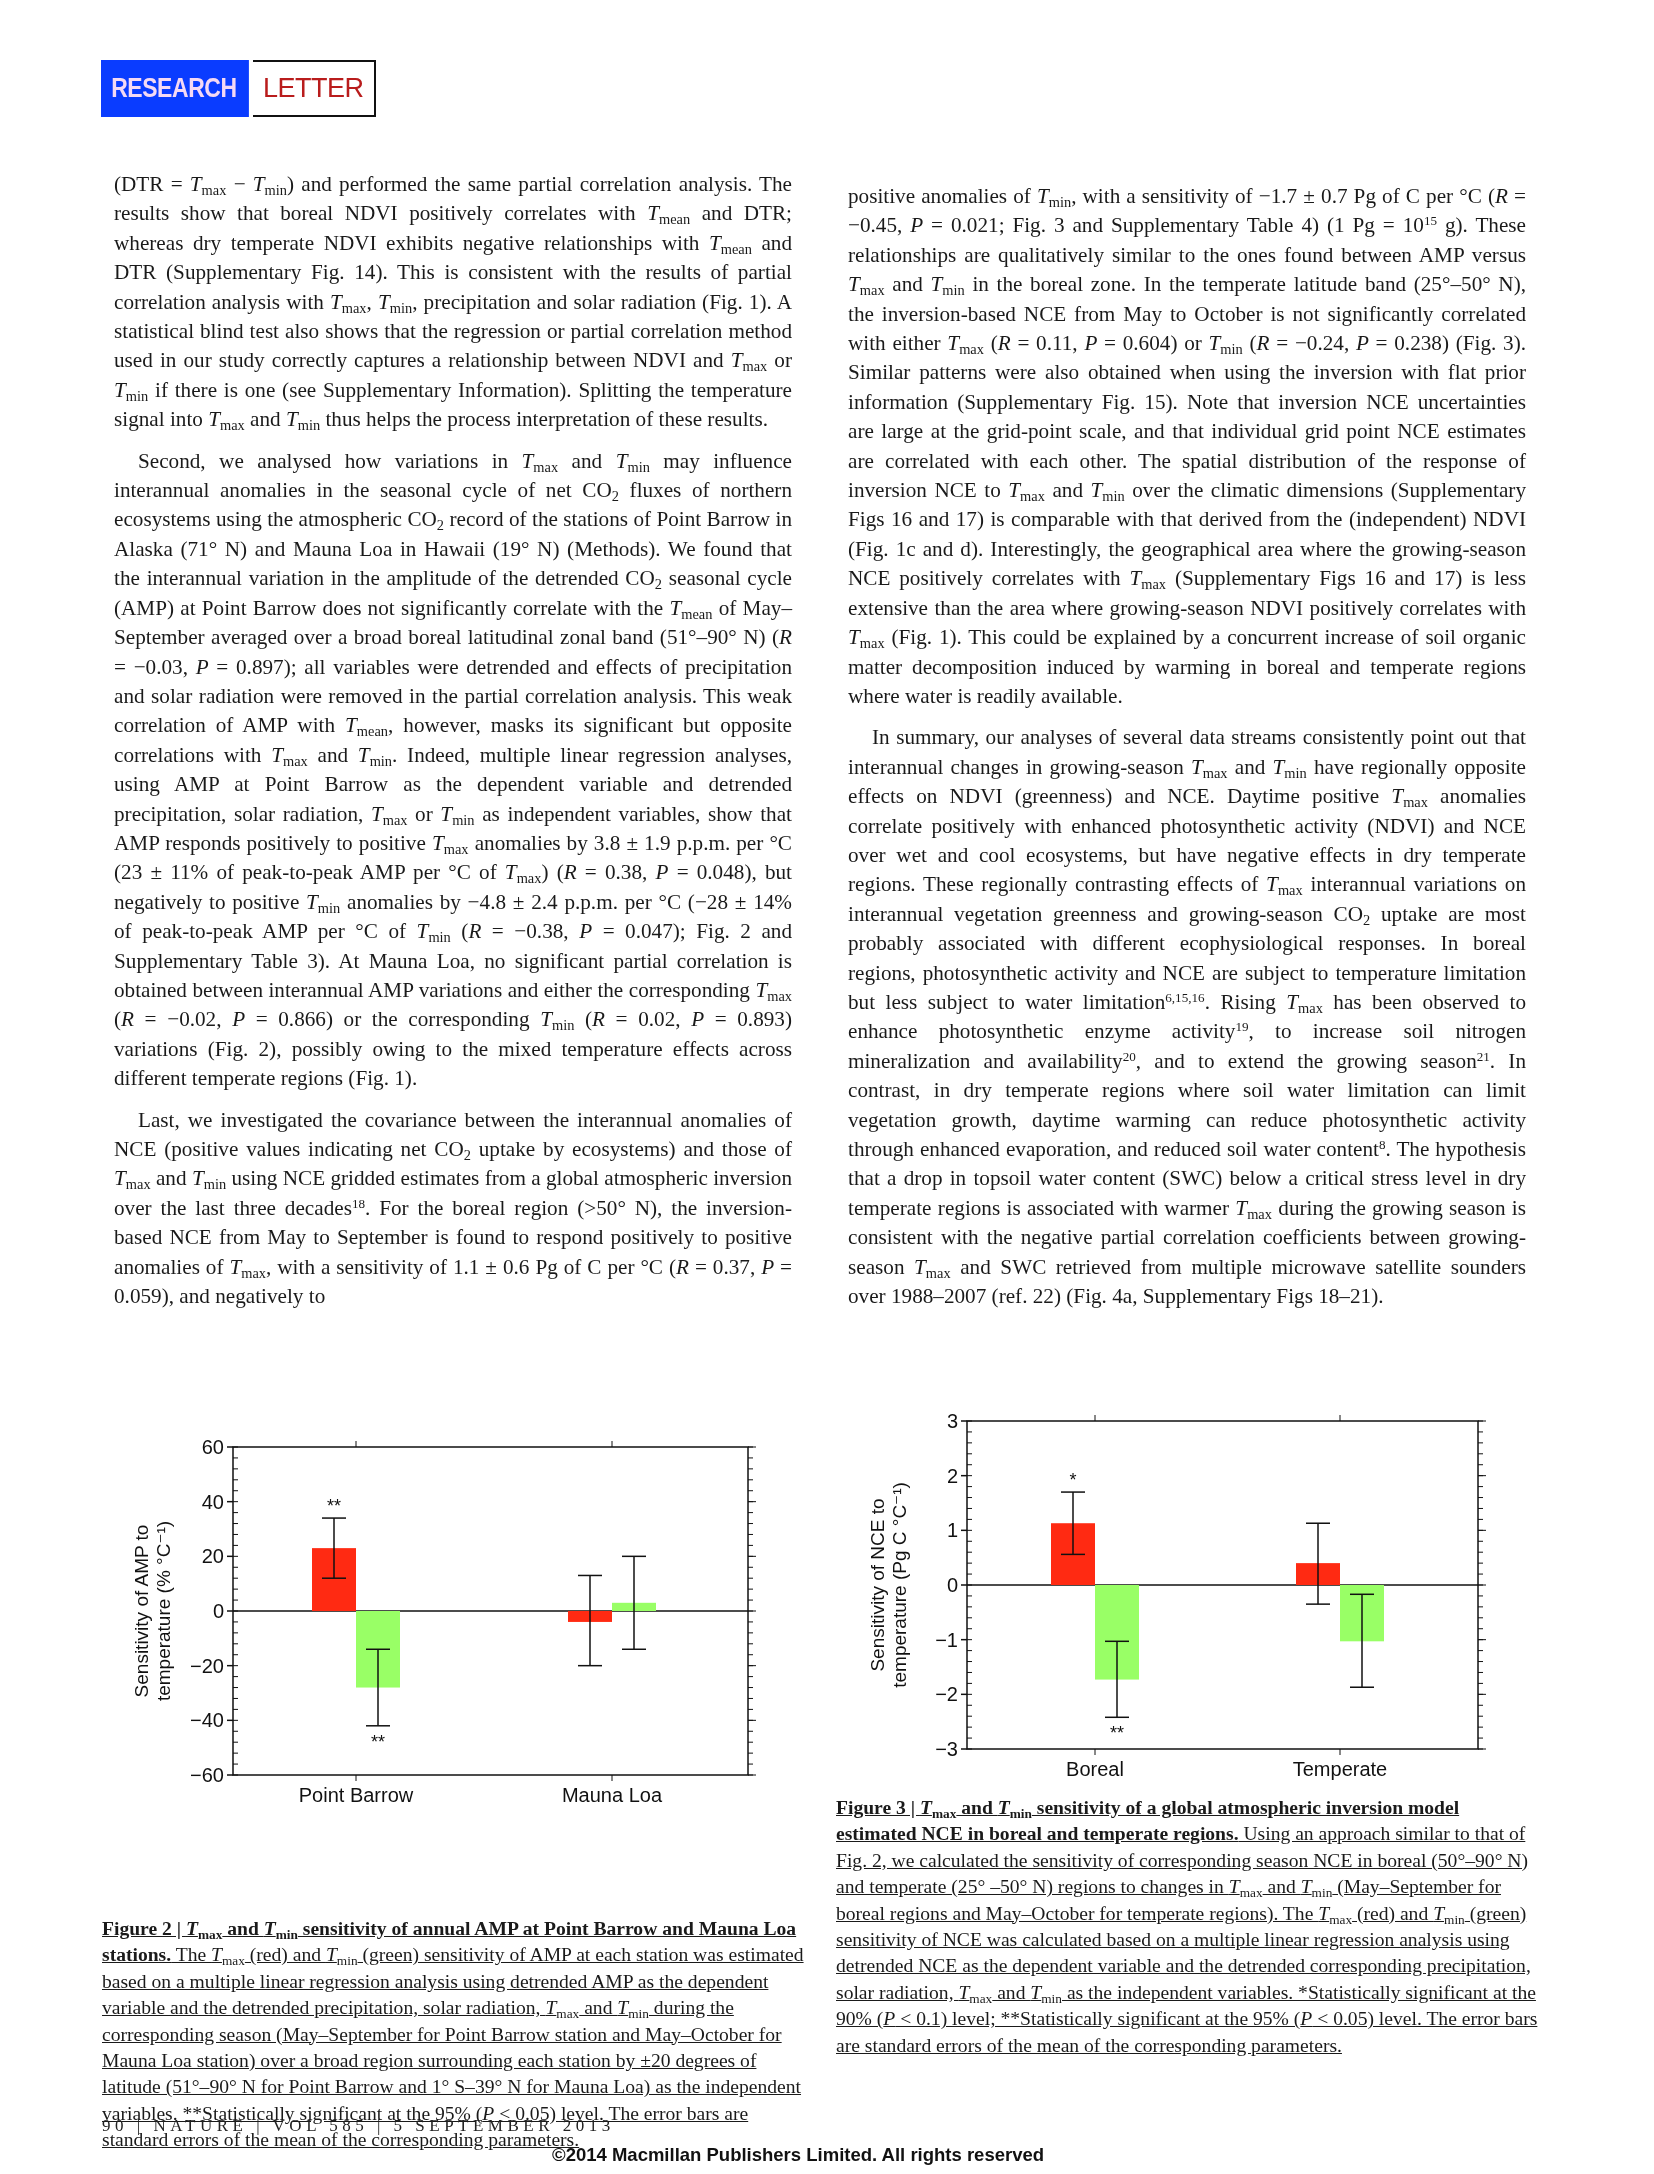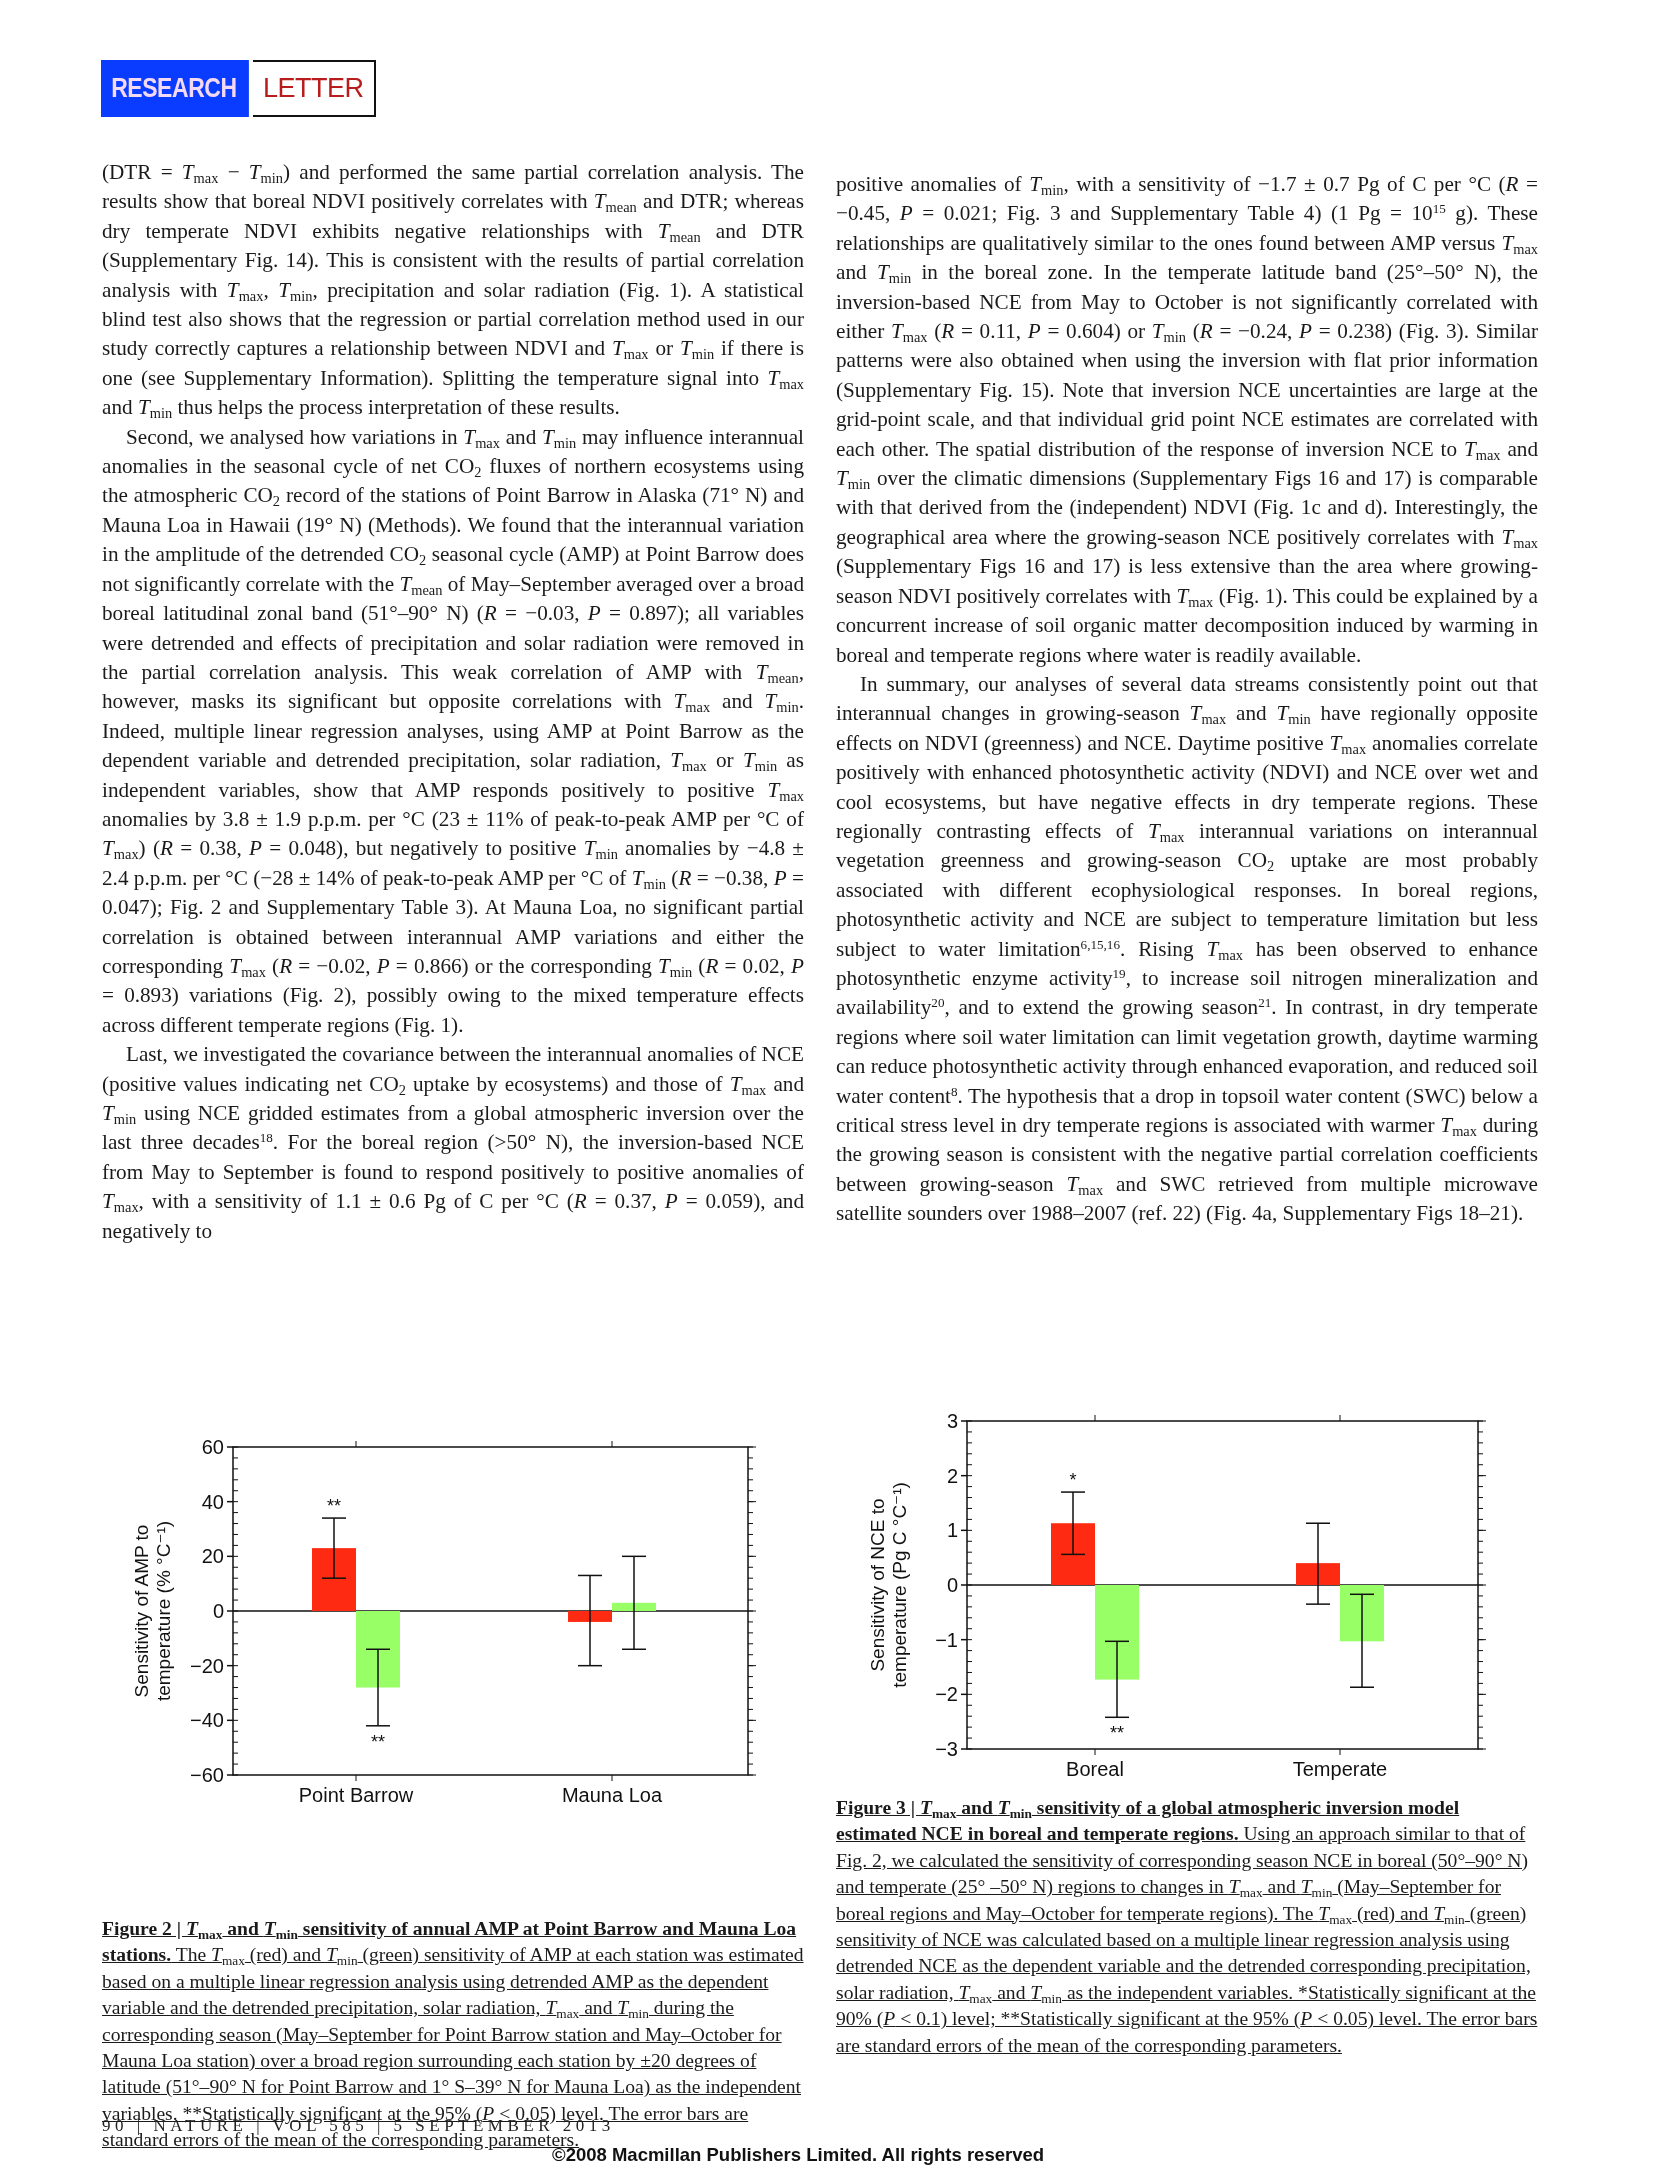--- a/index.html
+++ b/index.html
@@ -8,21 +8,21 @@
   .header { position:absolute; left:101px; top:60px; height:57px; display:flex; }
   .hdr-research { background:#0a3cff; color:#f4d9f4; font-family:"Liberation Sans",sans-serif;
       font-weight:bold; font-size:27px; padding:0 12px; display:flex; align-items:center;
       letter-spacing:-0.5px; transform:scaleX(0.85); transform-origin:left; width:150px; }
   .hdr-letter { border:2px solid #111; border-left:none; color:#b91c1c; font-family:"Liberation Sans",sans-serif;
       font-size:27px; padding:16px 10px; display:flex; align-items:center; margin-left:-22px;
       letter-spacing:-0.5px; }
   .col { position:absolute; width:702px; font-size:21.2px; line-height:29.4px; text-align:justify; hyphens:manual; }
   .col-left { left:102px; top:158px; }
   .col-right { left:836px; top:170px; }
-  .col p { margin:0; text-indent:0; }
+  .col p { margin:12px; text-indent:0; }
   .col p.ind { text-indent:24px; }
   i.v { font-style:italic; }
   sub { font-size:0.68em; line-height:0; vertical-align:-0.28em; font-style:normal; }
   sup { font-size:0.62em; line-height:0; vertical-align:0.55em; }
   .fig { position:absolute; }
   .fig svg text { font-family:"Liberation Sans","DejaVu Sans",sans-serif; fill:#111; }
   .caption { position:absolute; width:702px; font-size:19.6px; line-height:26.4px;text-decoration:underline; }
   .caption b { font-weight:bold; }
   .cap2 { left:102px; top:1916px; }
   .cap3 { left:836px; top:1795px; }
@@ -280,13 +280,13 @@
       <line x1="516" x2="540" y1="287.2266666666667" y2="287.2266666666667" stroke="#111" stroke-width="1.5"></line>
     </svg>
 </div>
 
 <div class="caption cap2"><b>Figure 2 | <i class="v">T</i><sub>max</sub> and <i class="v">T</i><sub>min</sub> sensitivity of annual AMP at Point Barrow and Mauna Loa stations.</b> The <i class="v">T</i><sub>max</sub> (red) and <i class="v">T</i><sub>min</sub> (green) sensitivity of AMP at each station was estimated based on a multiple linear regression analysis using detrended AMP as the dependent variable and the detrended precipitation, solar radiation, <i class="v">T</i><sub>max</sub> and <i class="v">T</i><sub>min</sub> during the corresponding season (May–September for Point Barrow station and May–October for Mauna Loa station) over a broad region surrounding each station by ±20 degrees of latitude (51°–90° N for Point Barrow and 1° S–39° N for Mauna Loa) as the independent variables. **Statistically significant at the 95% (<i class="v">P</i> &lt; 0.05) level. The error bars are standard errors of the mean of the corresponding parameters.</div>
 <div class="caption cap3"><b>Figure 3 | <i class="v">T</i><sub>max</sub> and <i class="v">T</i><sub>min</sub> sensitivity of a global atmospheric inversion model estimated NCE in boreal and temperate regions.</b> Using an approach similar to that of Fig. 2, we calculated the sensitivity of corresponding season NCE in boreal (50°–90° N) and temperate (25° –50° N) regions to changes in <i class="v">T</i><sub>max</sub> and <i class="v">T</i><sub>min</sub> (May–September for boreal regions and May–October for temperate regions). The <i class="v">T</i><sub>max</sub> (red) and <i class="v">T</i><sub>min</sub> (green) sensitivity of NCE was calculated based on a multiple linear regression analysis using detrended NCE as the dependent variable and the detrended corresponding precipitation, solar radiation, <i class="v">T</i><sub>max</sub> and <i class="v">T</i><sub>min</sub> as the independent variables. *Statistically significant at the 90% (<i class="v">P</i> &lt; 0.1) level; **Statistically significant at the 95% (<i class="v">P</i> &lt; 0.05) level. The error bars are standard errors of the mean of the corresponding parameters.</div>
 
 <div class="footer">
   <span>90</span> | <span>NATURE</span> | <span>VOL 585</span> | <span>5 SEPTEMBER 2013</span>
 </div>
-<div class="copyright">©2008 Macmillan Publishers Limited. All rights reserved</div>
+<div class="copyright">©2014 Macmillan Publishers Limited. All rights reserved</div>
 
 </body></html>

